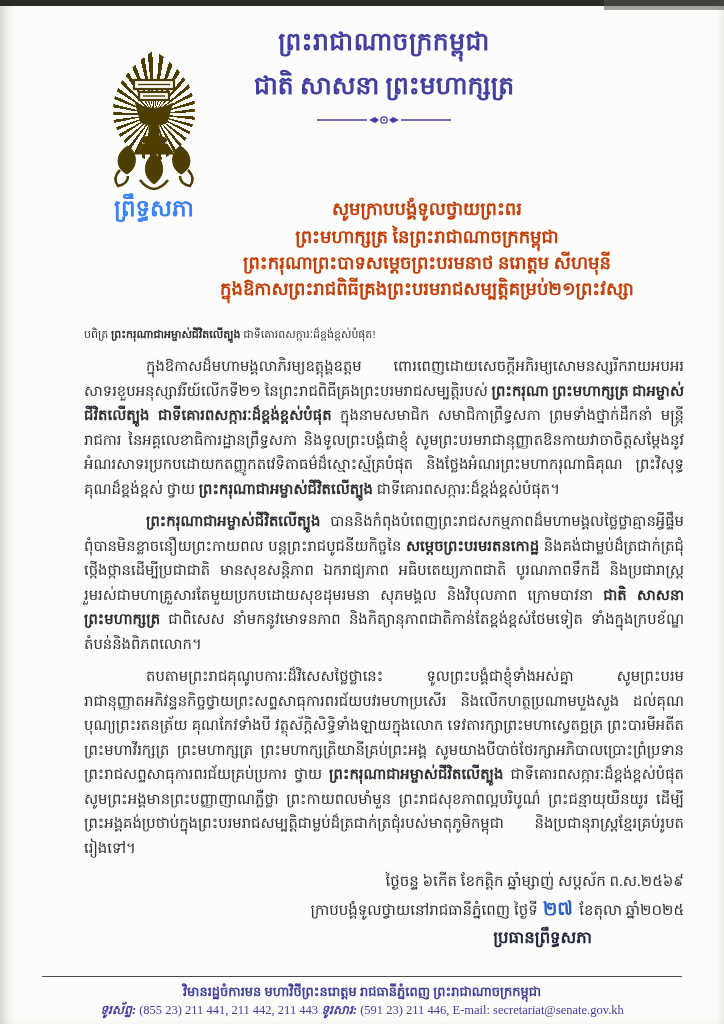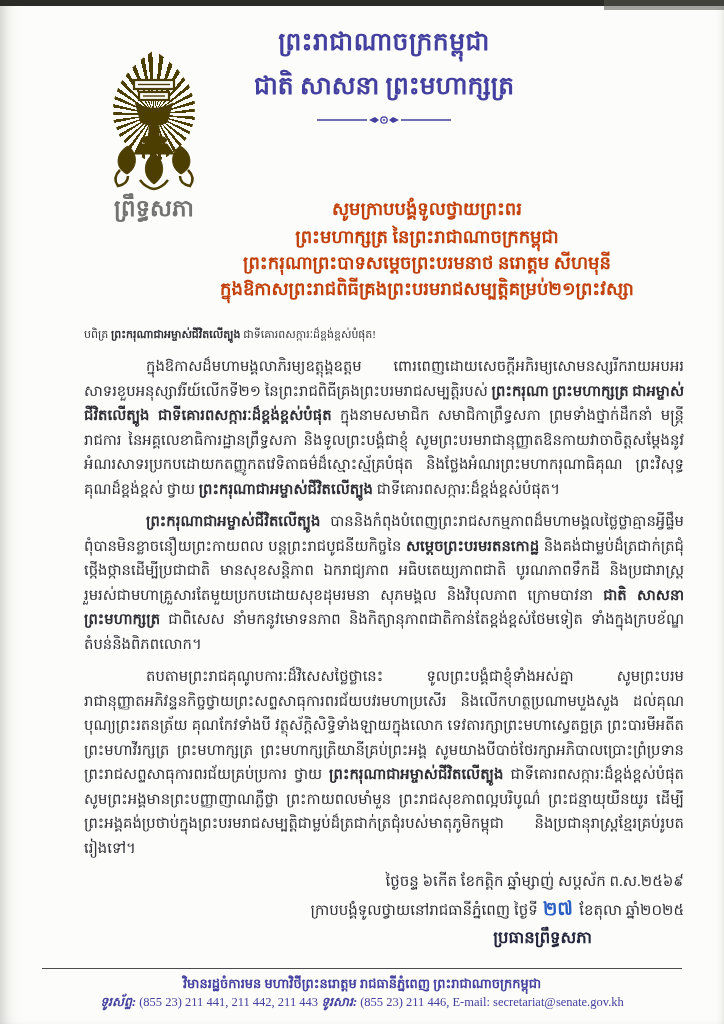--- a/index.html
+++ b/index.html
@@ -26,42 +26,42 @@
 
   
   .emblem{position:absolute;left:86px;top:50px;width:136px;text-align:center;z-index:1;}
   .emblem-art{position:relative;width:124px;height:142px;margin:0 auto;}
   .emblem-rays{
     position:absolute;left:2px;top:0;width:120px;height:124px;
     background:repeating-conic-gradient(from -6deg at 50% 52%, #4c3e00 0deg 4.5deg, rgba(252,252,250,0) 4.5deg 11deg);
     clip-path:polygon(50% 0%,60% 7%,70% 16%,79% 28%,84% 42%,84% 56%,79% 69%,70% 80%,58% 88%,50% 90%,42% 88%,30% 80%,21% 69%,16% 56%,16% 42%,21% 28%,30% 16%,40% 7%);
   }
   .emblem-core{position:absolute;left:2px;top:0;width:120px;height:142px;}
-  .emblem-label{margin-top:2px;font-size:23px;font-weight:bold;color:#737373;}
+  .emblem-label{margin-top:2px;font-size:23px;font-weight:bold;color:#3b82f6;}
 
   
   .address{margin-top:66px;text-align:center;padding-left:86px;color:#c2410c;font-weight:bold;}
   .address .a-line{font-size:18px;line-height:26px;}
   .address .a-line.first{margin-bottom:2px;}
 
   
   .salutation{margin-top:20px;font-size:11px;line-height:24px;}
   .body{margin-top:8px;}
   .body p{font-size:14.8px;line-height:24.5px;text-align:justify;text-indent:62px;margin:0 0 8px 0;}
   .b{font-weight:bold;}
 
   
   .closing{margin-top:8px;font-size:15px;line-height:27px;}
   .date-line1{text-align:right;}
   .date-line2{text-align:right;}
   .hand-day{font-family:"DejaVu Sans",sans-serif;font-weight:bold;color:#2a5fc4;font-size:19px;display:inline-block;transform:rotate(-2deg);padding:0 2px;}
   .signer-title{font-weight:bold;text-align:right;padding-right:92px;font-size:16.5px;color:#23263c;}
 
   
-  .footer{position:absolute;left:42px;right:42px;bottom:12px;text-align:center;color:#44409f;}
+  .footer{position:absolute;left:42px;right:42px;bottom:4px;text-align:center;color:#44409f;}
   .footer-rule{border-top:1.5px solid #4a4a4a;margin-bottom:5px;}
   .footer-line1{font-size:13px;line-height:19px;font-weight:bold;}
   .footer-line2{font-size:12.5px;line-height:19px;}
   .footer-line2 .b{font-weight:bold;font-style:italic;}
 </style>
 </head>
 <body>
 
 <div class="page">
   <div class="scan-edge-top"></div>
@@ -127,15 +127,15 @@
     <div class="date-line2">
       <span>ក្រាបបង្គំទូលថ្វាយនៅរាជធានីភ្នំពេញ ថ្ងៃទី </span><span class="hand-day">២៧</span><span> ខែតុលា ឆ្នាំ២០២៥</span>
     </div>
     <div class="signer-title">ប្រធានព្រឹទ្ធសភា</div>
 
   </div>
 
   <div class="footer">
     <div class="footer-rule"></div>
     <div class="footer-line1">វិមានរដ្ឋចំការមន មហាវិថីព្រះនរោត្តម រាជធានីភ្នំពេញ ព្រះរាជាណាចក្រកម្ពុជា</div>
-    <div class="footer-line2"><span class="b">ទូរស័ព្ទ: </span><span>(855 23) 211 441, 211 442, 211 443 </span><span class="b">ទូរសារ: </span><span>(855 23) 211 446, E-mail: secretariat@senate.gov.kh</span></div>
+    <div class="footer-line2"><span class="b">ទូរស័ព្ទ: </span><span>(855 23) 211 441, 211 442, 211 443 </span><span class="b">ទូរសារ: </span><span>(591 23) 211 446, E-mail: secretariat@senate.gov.kh</span></div>
   </div>
 </div>
 
 </body></html>

